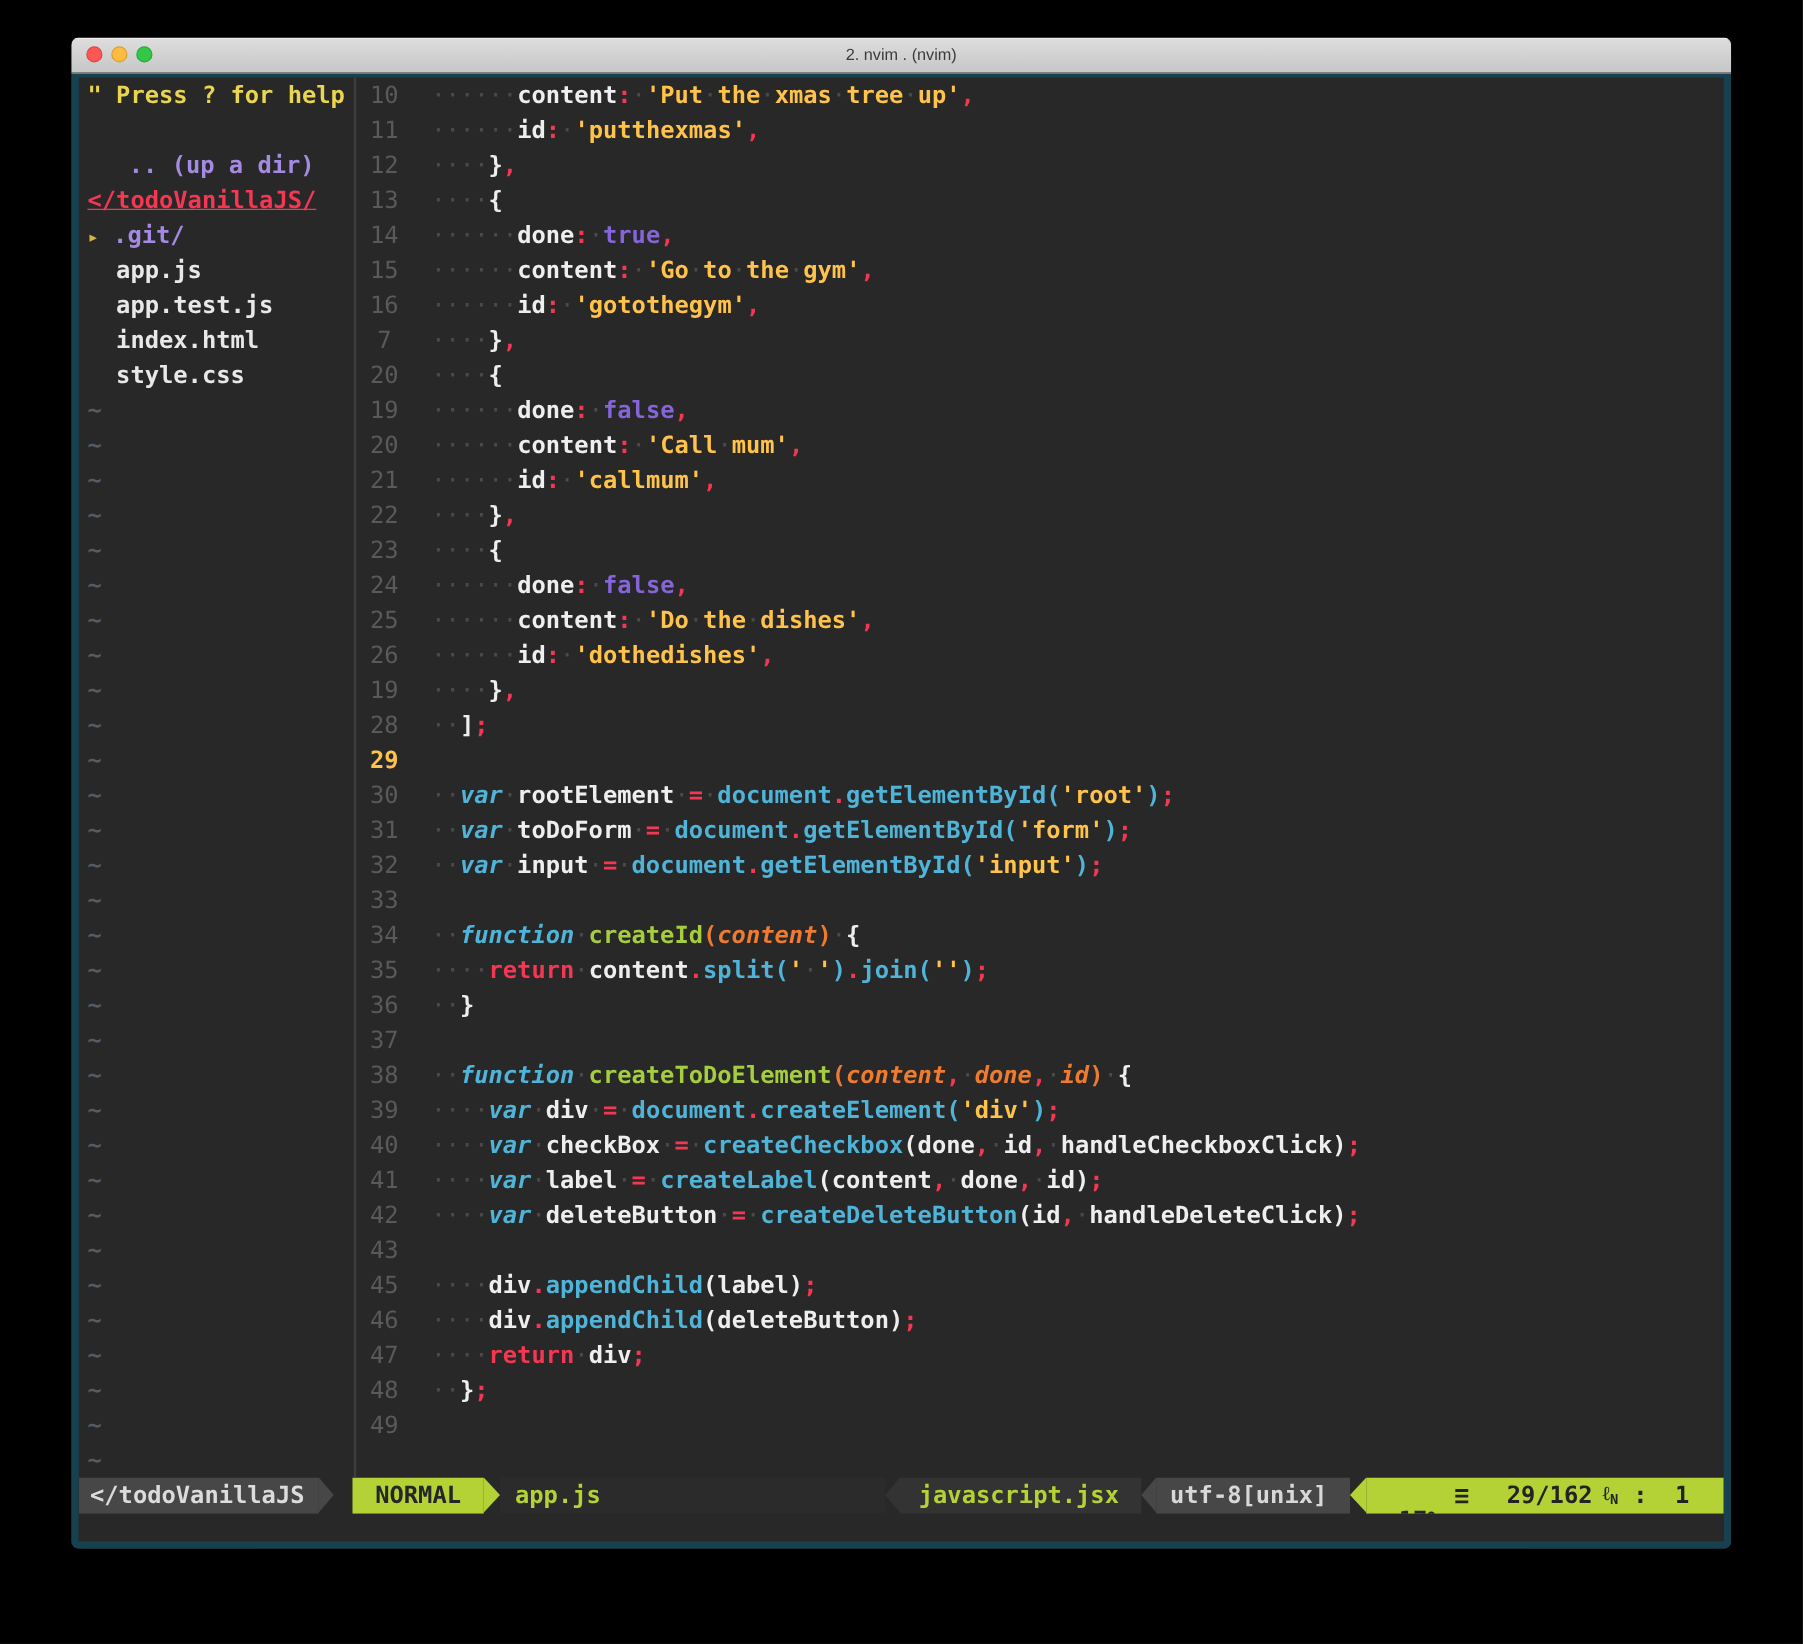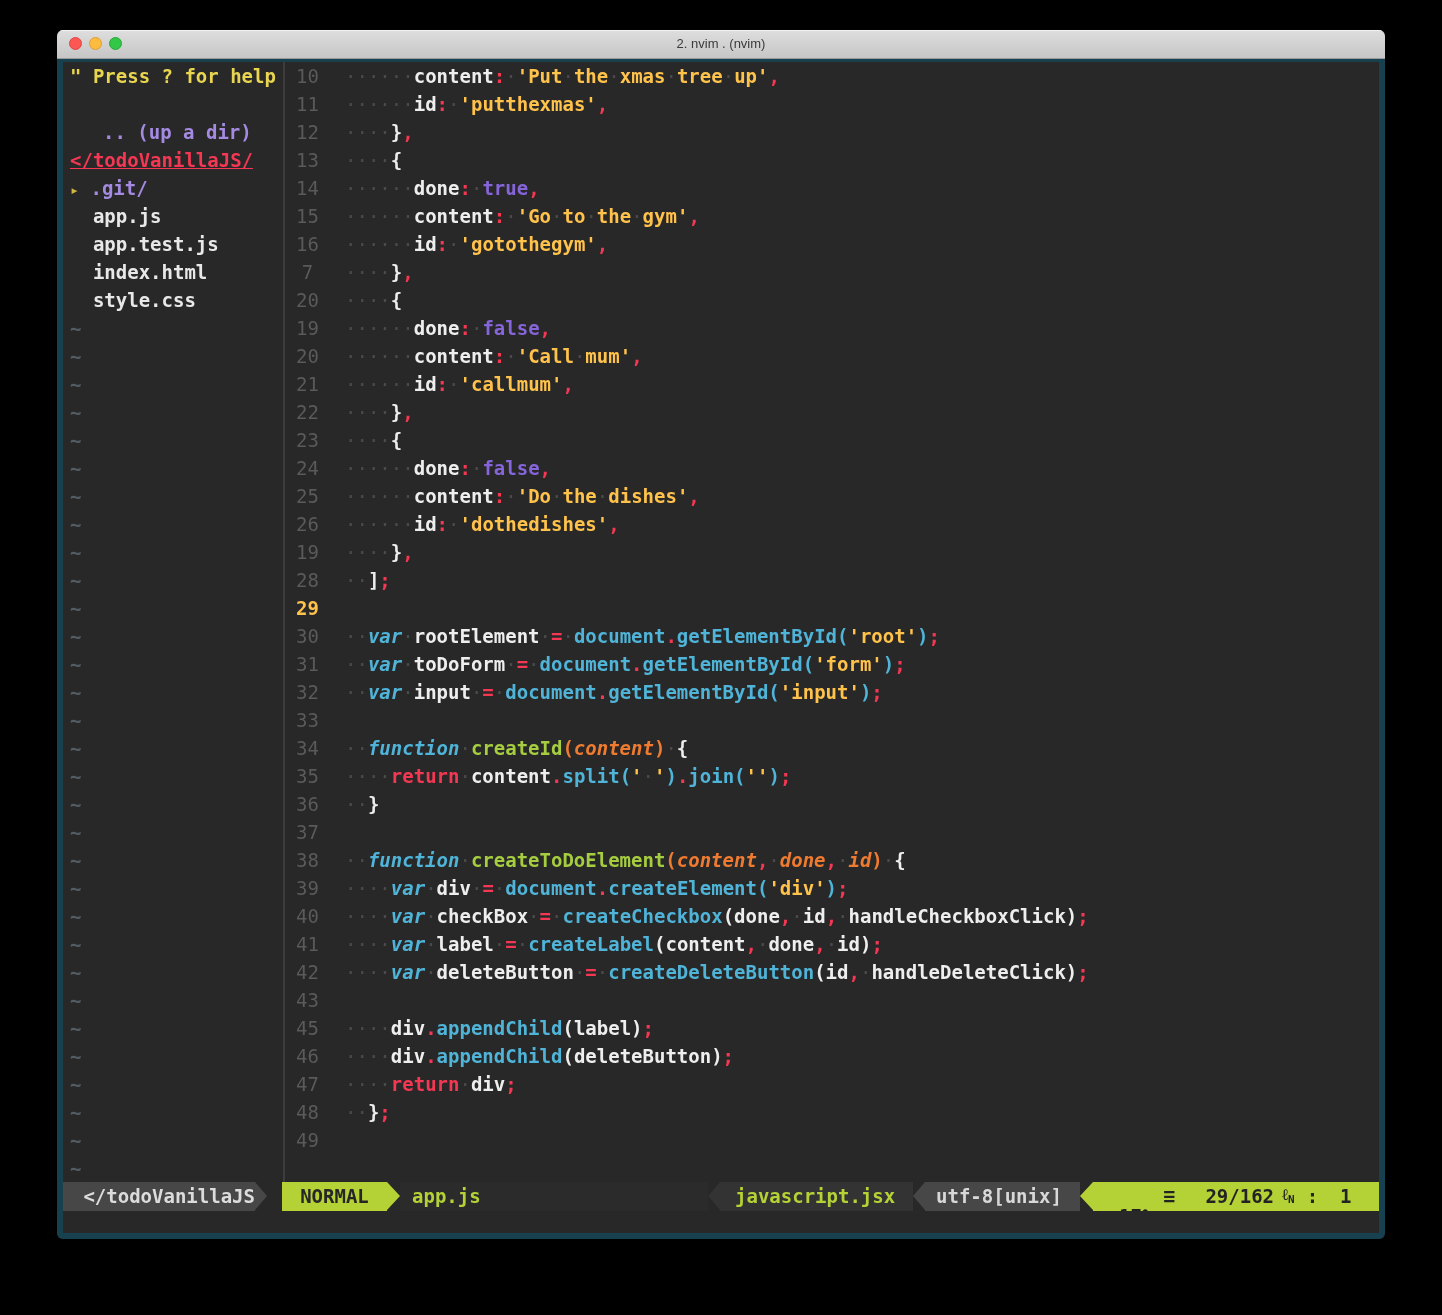--- a/index.html
+++ b/index.html
@@ -76,21 +76,21 @@
   .tk-c{color:#4fb4d8;}
   .tk-f{color:#a5cd3f;}
   .tk-a{color:#ee7b30;}
   .tk-ai{color:#ee7b30;font-style:italic;}
   .tk-b{color:#8565d9;}
   .sp{color:#4a4a4a;font-weight:400;}
 
   
   .statusline{position:relative;height:29px;background:#282828;font-size:19px;font-weight:700;overflow:hidden;}
   .statusline .seg{position:absolute;top:0;height:29px;line-height:29px;white-space:pre;}
-  .sl-tree{left:0;width:192px;background:#474747;color:#dcdcdc;padding-left:9px;box-sizing:border-box;text-align:right;}
+  .sl-tree{left:0;width:192px;background:#474747;color:#dcdcdc;padding-left:9px;box-sizing:border-box;}
   .sl-tree-arrow{position:absolute;left:192px;top:0;width:0;height:0;
     border-top:14.5px solid transparent;border-bottom:14.5px solid transparent;border-left:12px solid #474747;}
   .sl-mode{left:219px;width:105px;background:#b4d236;color:#262626;text-align:center;}
   .sl-mode-arrow{position:absolute;left:324px;top:0;width:0;height:0;
     border-top:14.5px solid transparent;border-bottom:14.5px solid transparent;border-left:13px solid #b4d236;}
   .sl-mid1{left:337px;width:308px;background:#2b2b2b;color:#b4d236;padding-left:12px;box-sizing:border-box;}
   .sl-mid2-arrow{position:absolute;left:645px;top:0;width:0;height:0;
     border-top:14.5px solid transparent;border-bottom:14.5px solid transparent;border-right:12px solid #333333;}
   .sl-mid2{left:657px;width:193px;background:#333333;color:#b4d236;padding-left:15px;box-sizing:border-box;}
   .sl-enc-arrow{position:absolute;left:850px;top:0;width:0;height:0;

